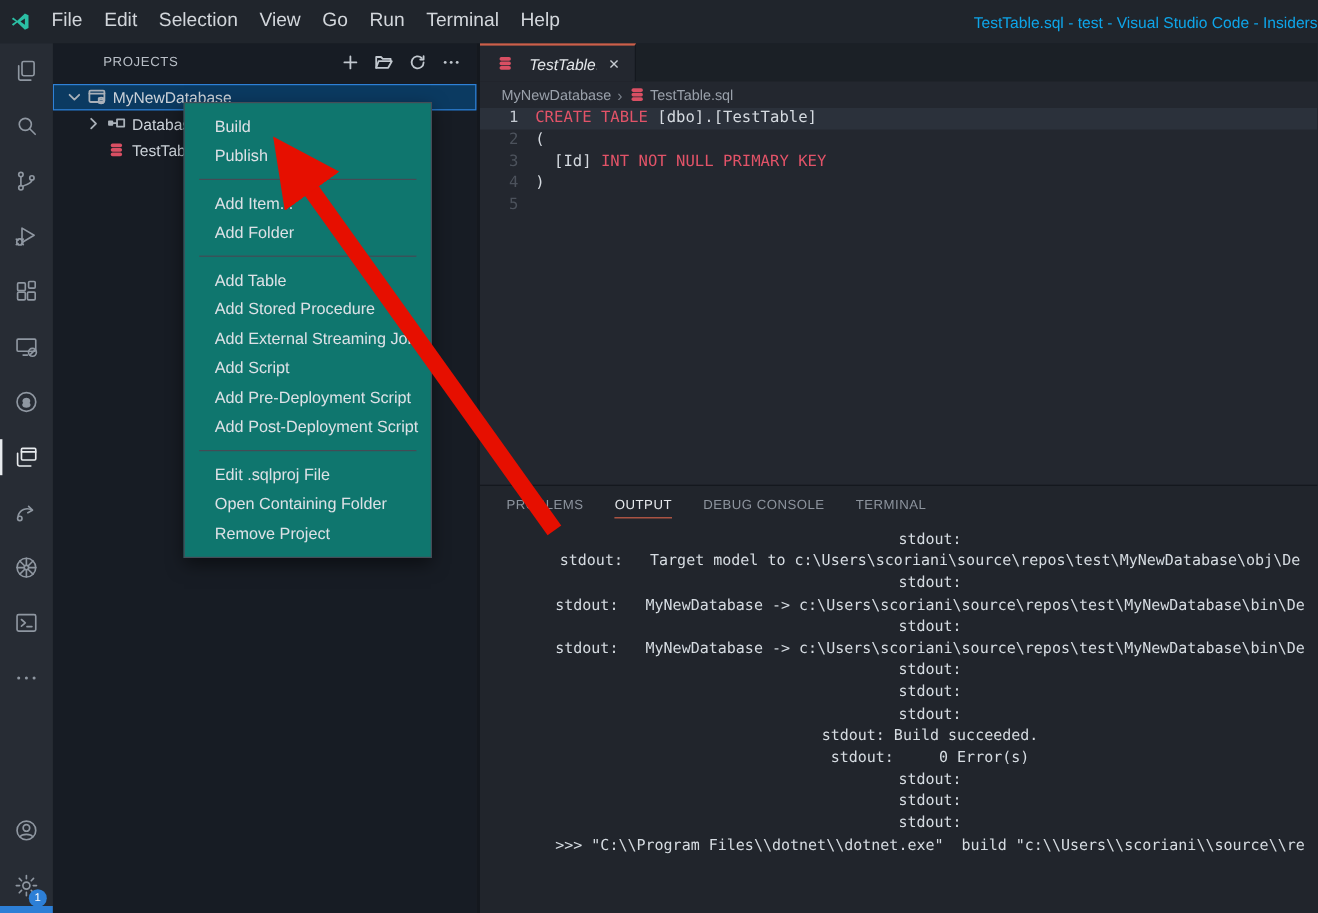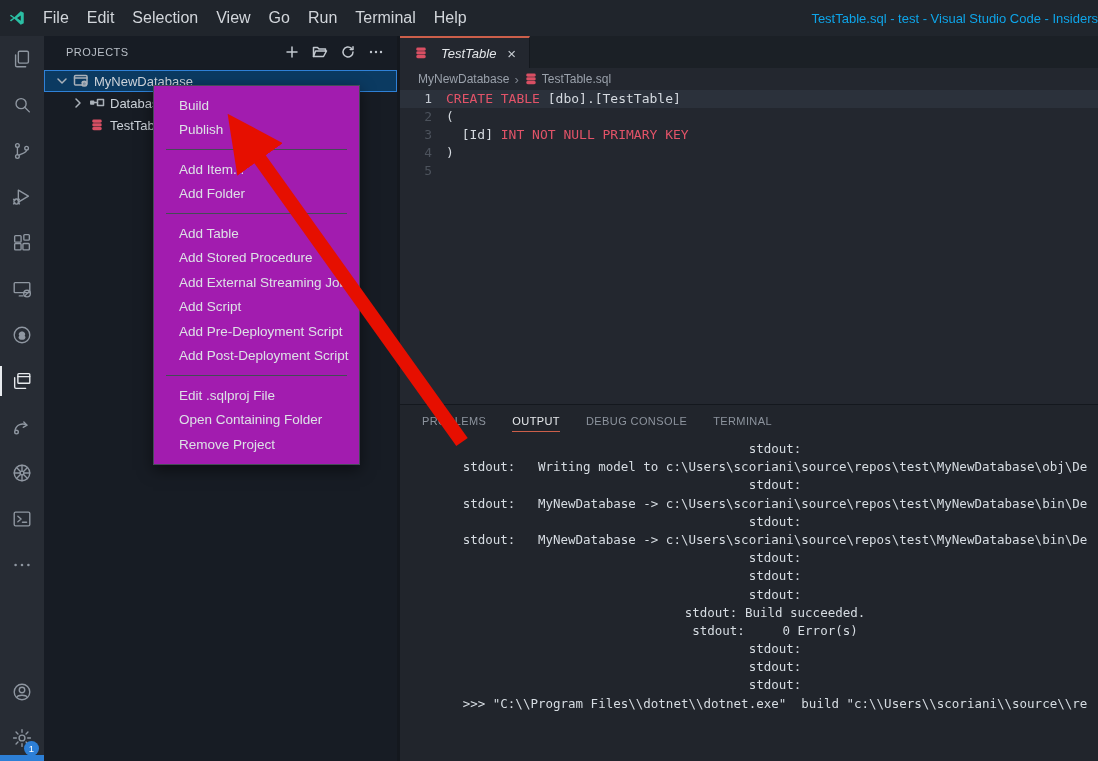--- a/index.html
+++ b/index.html
@@ -28,21 +28,21 @@
   .ab-bottom { margin-top:auto; display:flex; flex-direction:column; }
   .ab-badge { position:absolute; right:5px; bottom:5px; min-width:15px; height:15px;
     border-radius:8px; background:var(--badge_blue,#2d7fd6); color:#fff;
     font-size:9.5px; display:flex; align-items:center; justify-content:center; }
   .status-sliver { position:absolute; left:0; bottom:0; width:44px; height:6px;
     background:var(--badge_blue,#2d7fd6); }
 
   
   .sidebar { position:absolute; left:44px; top:36px; width:353px; height:725px;
     background:#171c24; z-index:4; }
-  .sb-header { height:32px; display:flex; align-items:center; padding:0 10px 0 22px; }
+  .sb-header { height:32px; display:flex; align-items:center; padding:0 10px 0 22px;margin-left:20px; }
   .sb-title { color:#b9bfc7; font-size:11px; letter-spacing:.5px; flex:1; }
   .sb-actions { display:flex; gap:6px; color:#c2c8cf; }
   .sb-action { width:22px; height:22px; display:flex; align-items:center;
     justify-content:center; border-radius:4px; }
   .tree { margin-top:2px; }
   .tree-row { height:22px; display:flex; align-items:center; color:#ccd2d9;
     font-size:13px; padding-left:10px; }
   .tree-row.child { padding-left:26px; }
   .tree-row.selected { background:var(--selection_bg,#0b3a61);
     outline:1px solid var(--selection_border,#2f81d7); outline-offset:-1px; }
@@ -86,21 +86,21 @@
     display:flex; align-items:center; position:relative; }
   .panel-tab.active { color:#e6e9ec; }
   .panel-tab.active::after { content:""; position:absolute; left:0; right:0;
     bottom:5px; height:1.5px; background:var(--tab_accent,#cc5f4a); }
   .output { padding:3px 0 0 52px; font-family:"DejaVu Sans Mono", monospace;
     font-size:12.5px; font-weight:500; color:#d6dce2; overflow:hidden; height:324px; }
   .out-line { height:18.2px; line-height:18.2px; white-space:pre;text-align:center; }
 
   
   .context-menu { position:absolute; left:153px; top:85px; width:207px;
-    background:#a21caf; border:1px solid #454c57; border-radius:0;
+    background:#0f766e; border:1px solid #454c57; border-radius:0;
     box-shadow:0 5px 14px rgba(0,0,0,.5); padding:7px 0; z-index:40; }
   .cm-item { height:24.5px; display:flex; align-items:center; padding-left:25px;
     color:#dde1e6; font-size:13.5px; }
   .cm-sep { height:1px; background:#444b55; margin:7px 12px; }
 
   
   .arrow-overlay { position:absolute; left:0; top:0; width:1098px; height:761px;
     z-index:60; pointer-events:none; }
 
   svg { display:block; }
@@ -357,21 +357,21 @@
 
     <div class="panel">
       <div class="panel-tabs" id="panel-tabs">
           <div class="panel-tab">PROBLEMS</div>
           <div class="panel-tab active">OUTPUT</div>
           <div class="panel-tab">DEBUG CONSOLE</div>
           <div class="panel-tab">TERMINAL</div>
         </div>
       <div class="output" id="output">
           <div class="out-line">stdout:</div>
-          <div class="out-line">stdout:   Writing model to c:\Users\scoriani\source\repos\test\MyNewDatabase\obj\De</div>
+          <div class="out-line">stdout:   Target model to c:\Users\scoriani\source\repos\test\MyNewDatabase\obj\De</div>
           <div class="out-line">stdout:</div>
           <div class="out-line">stdout:   MyNewDatabase -&gt; c:\Users\scoriani\source\repos\test\MyNewDatabase\bin\De</div>
           <div class="out-line">stdout:</div>
           <div class="out-line">stdout:   MyNewDatabase -&gt; c:\Users\scoriani\source\repos\test\MyNewDatabase\bin\De</div>
           <div class="out-line">stdout:</div>
           <div class="out-line">stdout:</div>
           <div class="out-line">stdout:</div>
           <div class="out-line">stdout: Build succeeded.</div>
           <div class="out-line">stdout:     0 Error(s)</div>
           <div class="out-line">stdout:</div>

